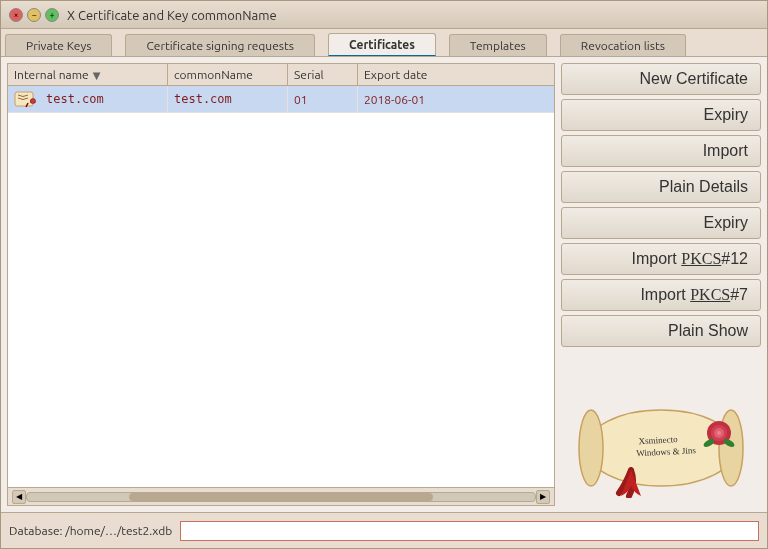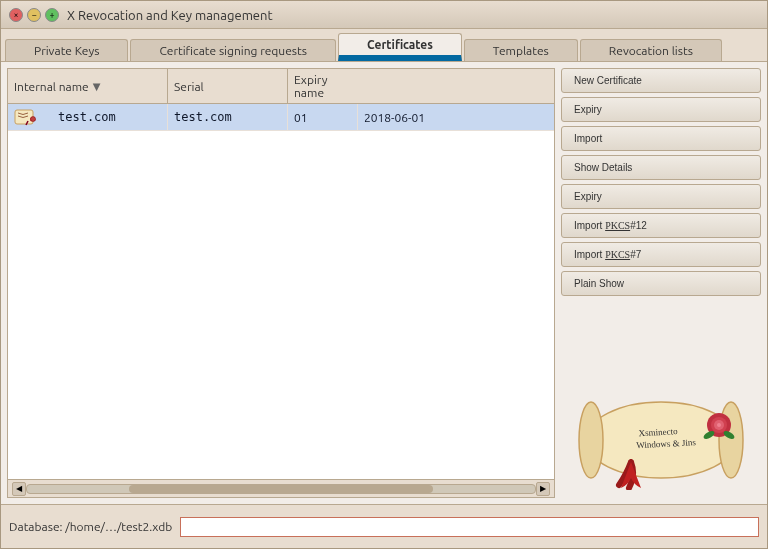--- a/index.html
+++ b/index.html
@@ -63,35 +63,35 @@
     .tabbar {
       display: flex;
       align-items: flex-end;
       background: #e8ddd0;
       padding: 4px 4px 0 4px;
       border-bottom: 1px solid #b8a890;
       flex-shrink: 0;
     }
 
     .tab {
-      padding: 4px 28px;
+      padding: 4px 20px;
       border: 1px solid #b8a890;
       border-bottom: none;
       background: #d4c8b8;
       cursor: pointer;
       font-size: 12px;
       color: #333;
       border-radius: 3px 3px 0 0;
-      margin-right: 2px;
+      margin-right: 13px;
       white-space: nowrap;
     }
 
     .tab.active {
       background: #f2ede8;
-      border-bottom: 6px solid #0369a1;
+      border-bottom: 1px solid #0369a1;
       font-weight: bold;
       position: relative;
       z-index: 1;
     }
 
     
     .main-content {
       display: flex;
       flex: 1;
       padding: 6px;
@@ -115,21 +115,21 @@
       background: #e8ddd0;
       border-bottom: 1px solid #b8a890;
     }
 
     .th {
       padding: 4px 6px;
       font-size: 12px;
       color: #333;
       border-right: 1px solid #b8a890;
       display: flex;
-      align-items: center;
+      align-items: flex-end;
       gap: 4px;
     }
     .th:last-child { border-right: none; }
 
     .sort-arrow {
       font-size: 10px;
       color: #666;
     }
 
     .table-body {
@@ -144,28 +144,28 @@
       cursor: pointer;
     }
 
     .table-row.selected {
       background: #c8d8f0;
     }
 
     .td {
       padding: 4px 6px;
       font-size: 12px;
-      color: #0f172a;
+      color: #7f1d1d;
       border-right: 1px solid #e8e0d8;
       white-space: nowrap;
       overflow: hidden;
       text-overflow: ellipsis;
       display: flex;
       align-items: center;
-      gap: 20px;
+      gap: 8px;
     }
     .td:last-child { border-right: none; text-align: center; }
 
     
     .cert-icon {
       width: 24px;
       height: 18px;
       flex-shrink: 0;
     }
 
@@ -218,42 +218,42 @@
       flex-shrink: 0;
     }
 
     .action-btn {
       width: 100%;
       padding: 6px 12px;
       background: linear-gradient(to bottom, #f0ebe4, #e0d8cc);
       border: 1px solid #b8a890;
       border-radius: 3px;
       cursor: pointer;
-      font-size: 10px;
+      font-size: 16px;
       color: #333;
-      text-align: left;
+      text-align: right;
     }
 
     
     .cert-artwork {
       flex: 1;
       display: flex;
       align-items: flex-end;
       justify-content: center;
       padding-bottom: 8px;
     }
 
     .artwork-svg {
       width: 180px;
       height: 110px;
     }
 
     
     .statusbar {
-      height: 44px;
+      height: 36px;
       background: #e8ddd0;
       border-top: 1px solid #b8a890;
       display: flex;
       align-items: center;
       padding: 0 8px;
       gap: 8px;
       flex-shrink: 0;
     }
 
     .status-label {
@@ -279,21 +279,21 @@
 <body>
 
 <div class="window">
 
   <div class="titlebar">
     <div class="window-controls">
       <div class="wc-btn wc-close">×</div>
       <div class="wc-btn wc-min">−</div>
       <div class="wc-btn wc-max">+</div>
     </div>
-    <span class="title-text">X Revocation and Key management</span>
+    <span class="title-text">X Certificate and Key commonName</span>
   </div>
 
   <div class="tabbar">
     <div class="tab">
       <span>Private Keys</span>
     </div>
     <div class="tab">
       <span>Certificate signing requests</span>
     </div>
     <div class="tab active">
@@ -310,24 +310,27 @@
   <div class="main-content">
 
     <div class="left-panel">
 
       <div class="table-header">
         <div class="th">
           <span>Internal name</span>
           <span class="sort-arrow">▼</span>
         </div>
         <div class="th">
+          <span>commonName</span>
+        </div>
+        <div class="th">
           <span>Serial</span>
         </div>
         <div class="th">
-          <span>Expiry name</span>
+          <span>Export date</span>
         </div>
       </div>
 
       <div class="table-body">
         <div class="table-row selected">
           <div class="td">
 
             <svg class="cert-icon" viewBox="0 0 24 18">
               <rect x="1" y="2" width="18" height="14" rx="2" fill="#f5e8c0" stroke="#c8a060" stroke-width="1"></rect>
               <path d="M4 5 Q9 8 14 5" stroke="#804020" fill="none" stroke-width="0.8"></path>
@@ -363,21 +366,21 @@
       <button class="action-btn">
         <span>New Certificate</span>
       </button>
       <button class="action-btn">
         <span>Expiry</span>
       </button>
       <button class="action-btn">
         <span>Import</span>
       </button>
       <button class="action-btn">
-        <span>Show Details</span>
+        <span>Plain Details</span>
       </button>
       <button class="action-btn">
         <span>Expiry</span>
       </button>
       <button class="action-btn">
         Import <span class="underline">PKCS</span>#12
       </button>
       <button class="action-btn">
         Import <span class="underline">PKCS</span>#7
       </button>

